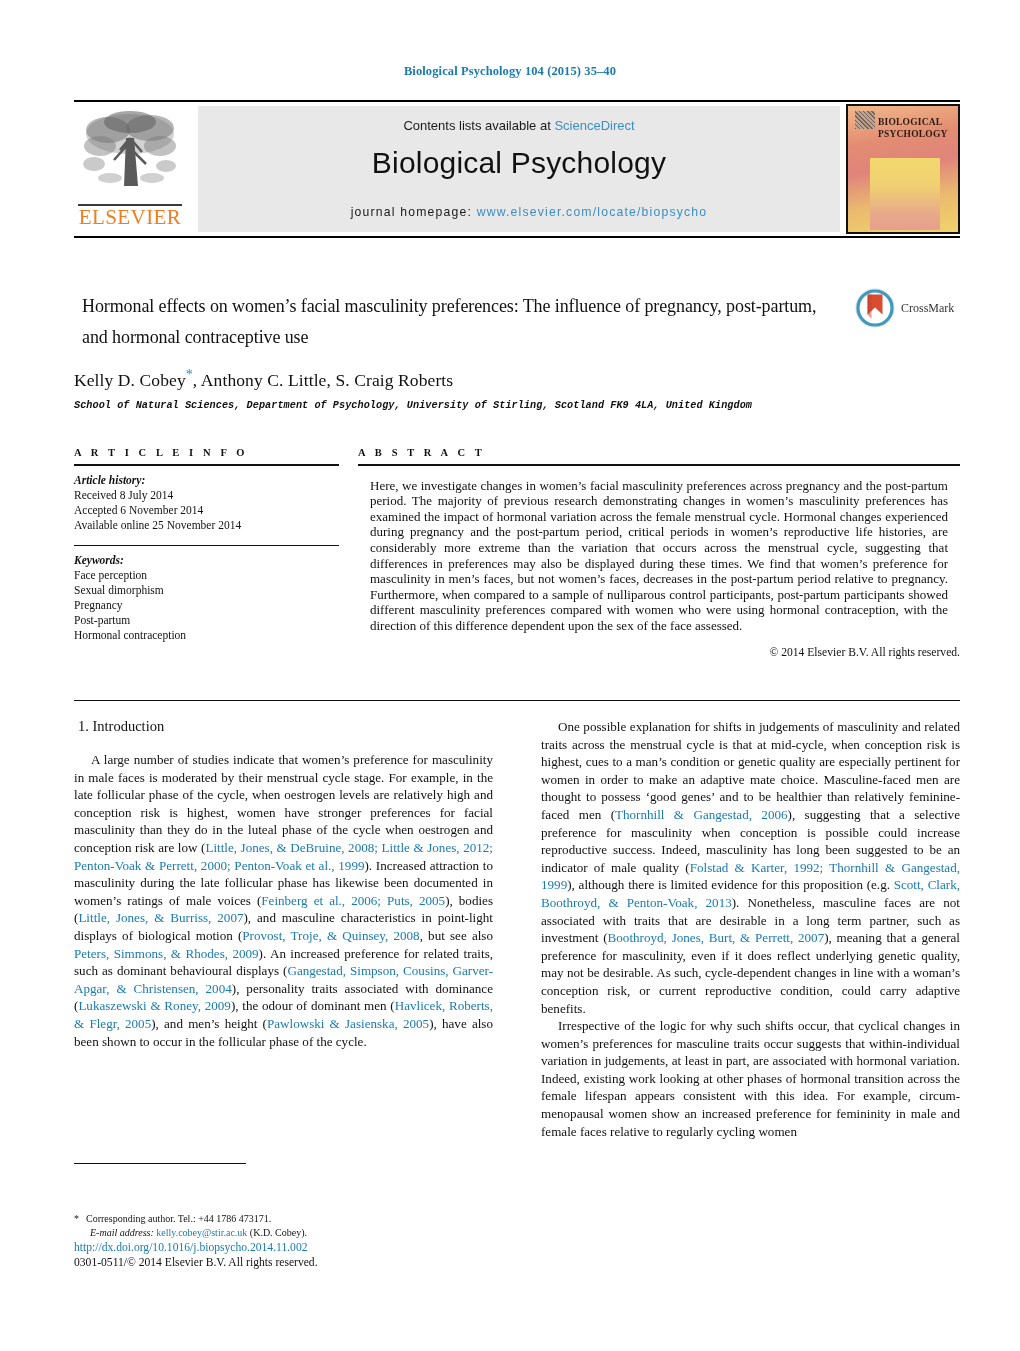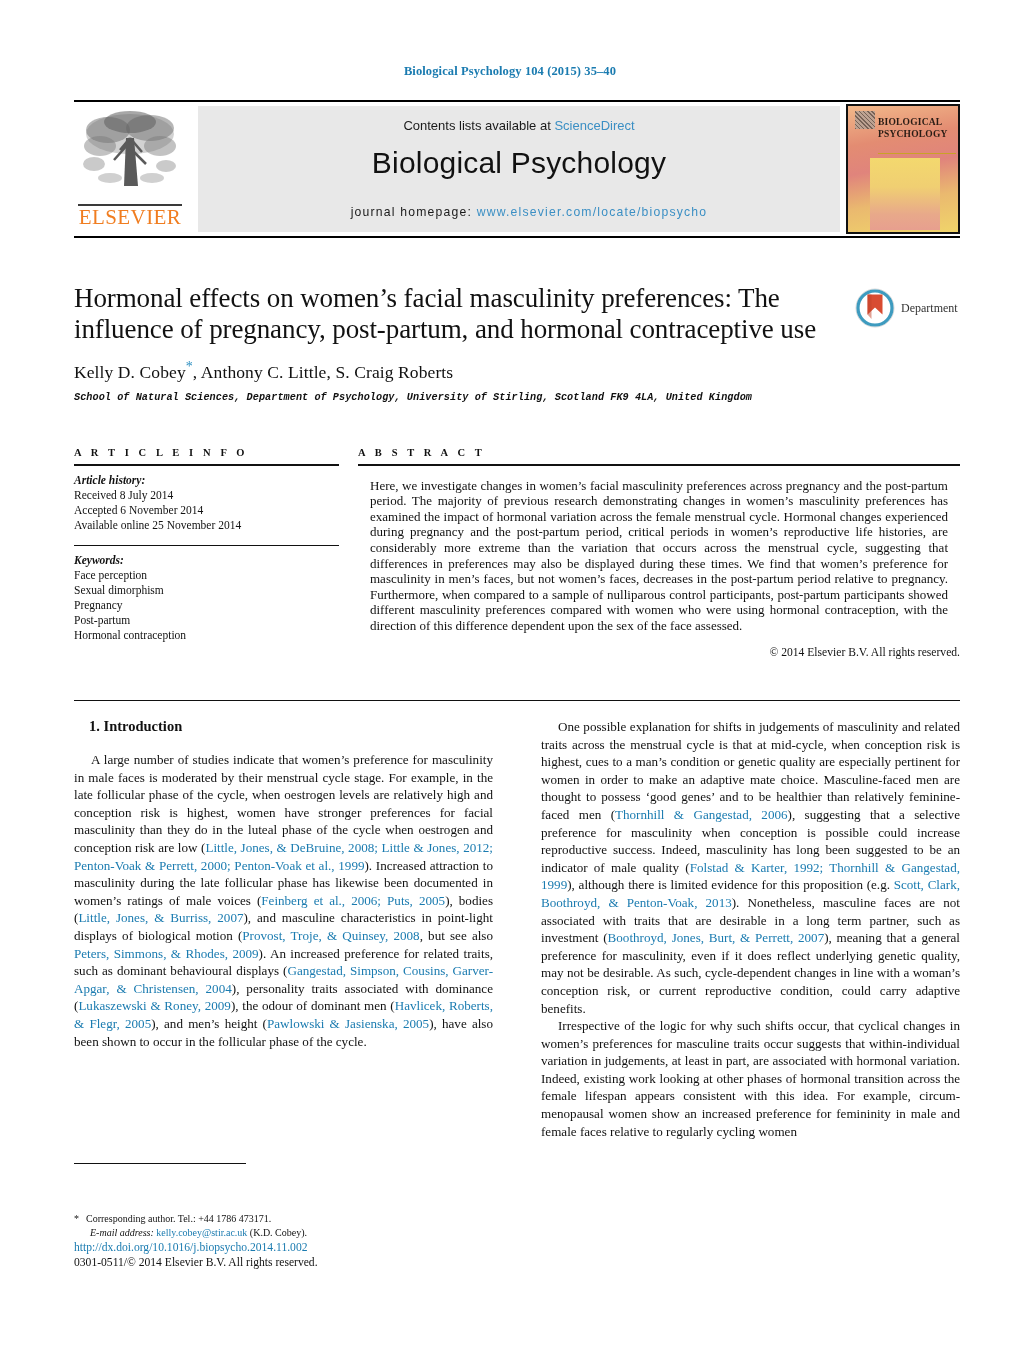--- a/index.html
+++ b/index.html
@@ -200,25 +200,25 @@
 
   
   .title-block {
     position: absolute;
     top: 283px;
     left: 74px;
     width: 766px;
   }
   .article-title {
     font-family: "Liberation Serif", serif;
-    font-size: 27px;
+    font-size: 18px;
     line-height: 31px;
     color: #111;
     font-weight: normal;
-    margin: 0;
+    margin: 8px;
     letter-spacing: -0.1px;
   }
   .authors {
     margin-top: 14px;
     font-family: "Liberation Serif", serif;
     font-size: 17.5px;
     color: #111;
     letter-spacing: 0.1px;
   }
   .authors .star {
@@ -341,24 +341,24 @@
     width: 419px;
   }
   .col-right {
     position: absolute;
     top: 718px;
     left: 541px;
     width: 419px;
   }
   .intro-head {
     font-family: "Liberation Serif", serif;
-    font-weight: bold;
+    font-weight: normal;
     font-size: 14.5px;
     color: #111;
-    margin: 0 0 16px 15px;
+    margin: 0 0 16px 4px;
   }
   .body-p {
     font-family: "Liberation Serif", serif;
     font-size: 13.1px;
     line-height: 17.6px;
     text-align: justify;
     color: #111;
     margin: 0;
     text-indent: 17px;
     -webkit-hyphens: auto;
@@ -478,21 +478,21 @@
     <div class="affiliation">School of Natural Sciences, Department of Psychology, University of Stirling, Scotland FK9 4LA, United Kingdom</div>
   </div>
 
   <div class="crossmark">
     <svg class="crossmark-badge" viewBox="0 0 40 40">
       <circle cx="20" cy="20" r="19" fill="#ffffff" stroke="#d8d8d8" stroke-width="1"></circle>
       <circle cx="20" cy="20" r="17" fill="none" stroke="#3e9bbf" stroke-width="3.2"></circle>
       <path d="M12.5 6.5 h15 v20 l-7.5 -7 l-7.5 7 Z" fill="#d84c32"></path>
       <path d="M12.5 6.5 h4 v24.5 l-4 -4.5 Z" fill="#c2412a" opacity="0.5"></path>
     </svg>
-    <div class="crossmark-label">Department</div>
+    <div class="crossmark-label">CrossMark</div>
   </div>
 
   <div class="info-col">
     <div class="sec-head">A R T I C L E   I N F O</div>
     <div class="hr-thin"></div>
     <div class="hist-label">Article history:</div>
     <div class="hist-line">Received 8 July 2014</div>
     <div class="hist-line">Accepted 6 November 2014</div>
     <div class="hist-line">Available online 25 November 2014</div>
     <div class="hr-mid"></div>

